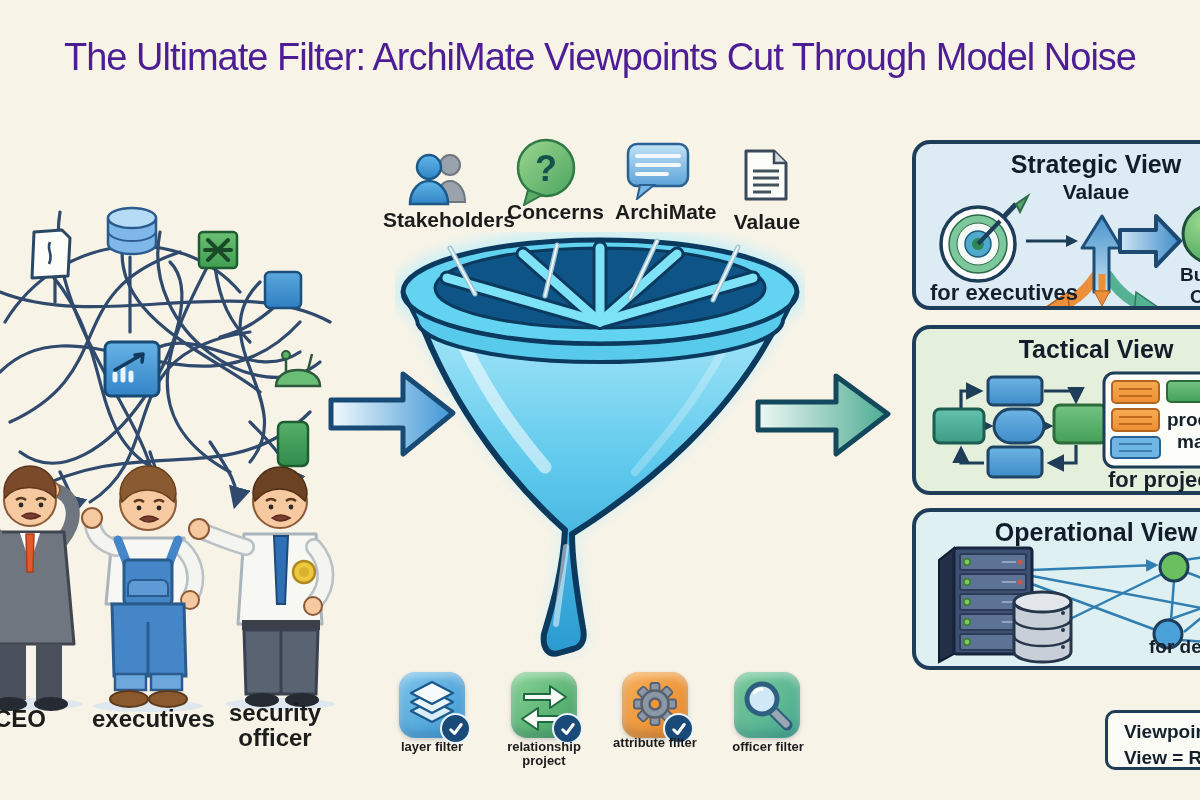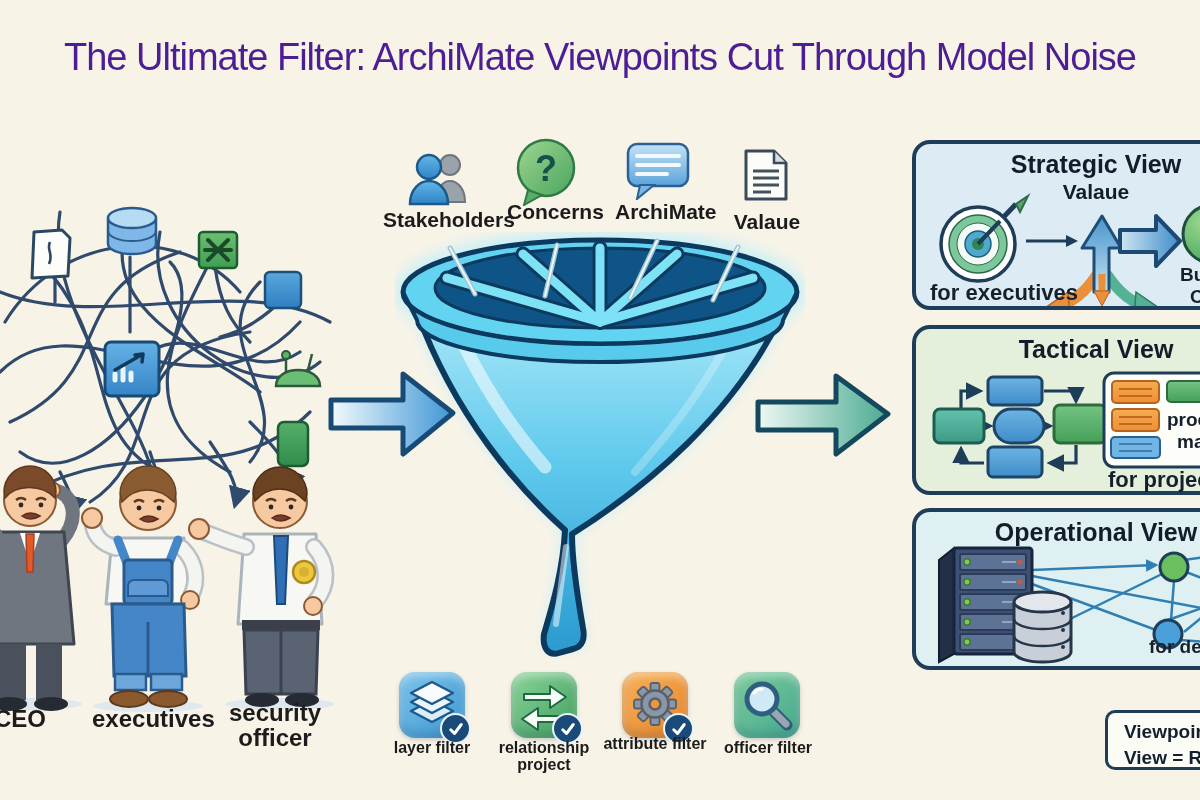--- a/index.html
+++ b/index.html
@@ -9,21 +9,21 @@
     font-family:"Liberation Sans", sans-serif;
   }
   .abs{position:absolute;}
   .title{
     position:absolute;top:36px;left:50%;transform:translateX(-50%);
     white-space:nowrap;font-size:38px;font-weight:normal;letter-spacing:-1px;
     color:#4c1d95;
   }
   .inlabel{position:absolute;font-size:21px;font-weight:bold;color:#1b1b1b;text-align:center;}
   .actor-label{position:absolute;font-size:24px;font-weight:bold;color:#1c1c1c;text-align:center;line-height:1.05;}
-  .filter-label{position:absolute;font-size:16px;font-weight:bold;color:#1b1b1b;text-align:center;line-height:1.05;}
+  .filter-label{position:absolute;font-size:13px;font-weight:bold;color:#1b1b1b;text-align:center;line-height:1.05;}
   .filter-icon{
     position:absolute;width:66px;height:66px;border-radius:16px;
     box-shadow:inset 0 -6px 10px rgba(0,40,80,.18), inset 0 4px 8px rgba(255,255,255,.45), 0 2px 4px rgba(60,80,100,.25);
   }
   .badge{
     position:absolute;right:-6px;bottom:-6px;width:27px;height:27px;border-radius:50%;
     background:#1a4a77;border:2.5px solid #e9f3fb;display:flex;align-items:center;justify-content:center;
   }
   .funnel-label{
     position:absolute;left:497px;top:380px;width:206px;text-align:center;

